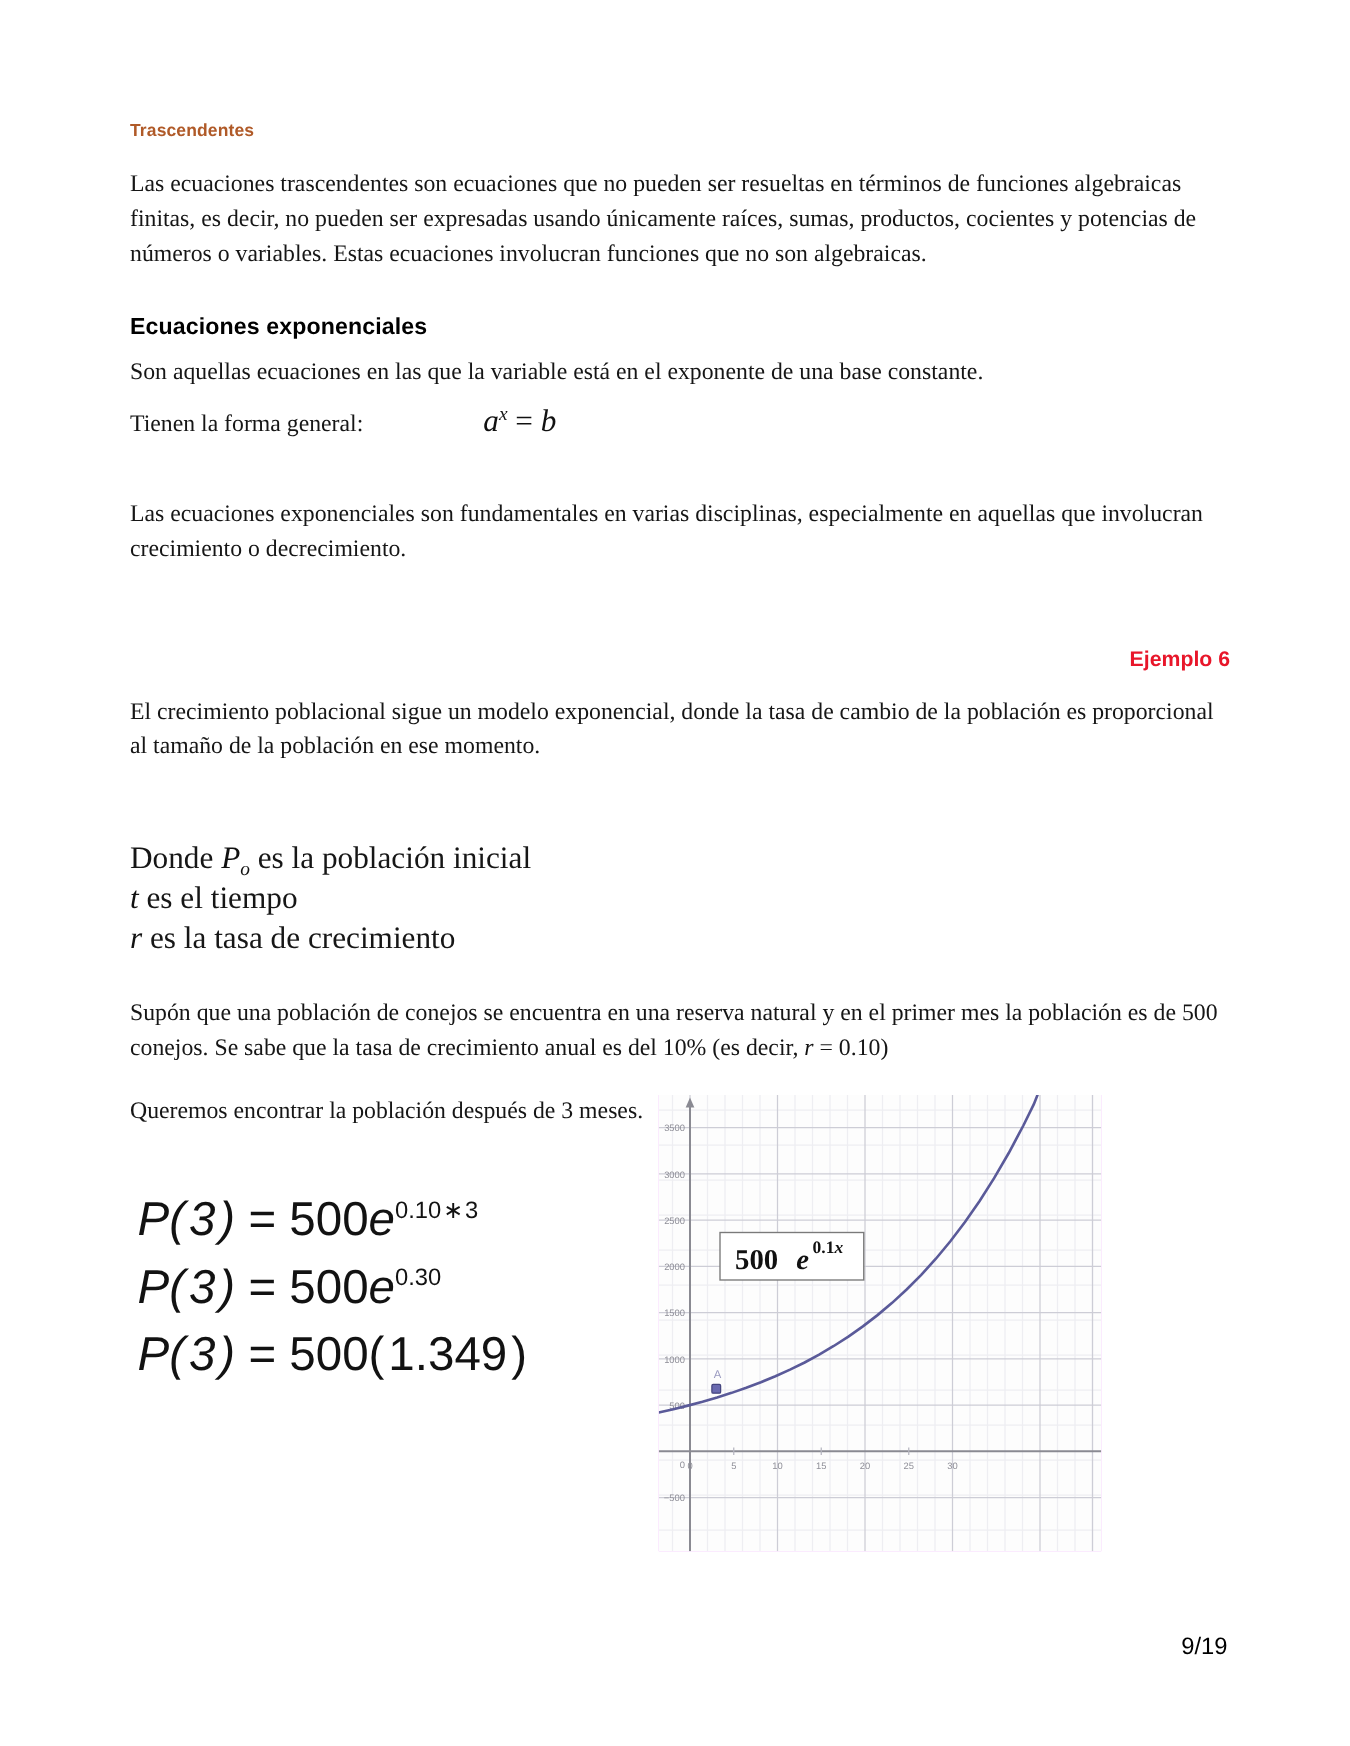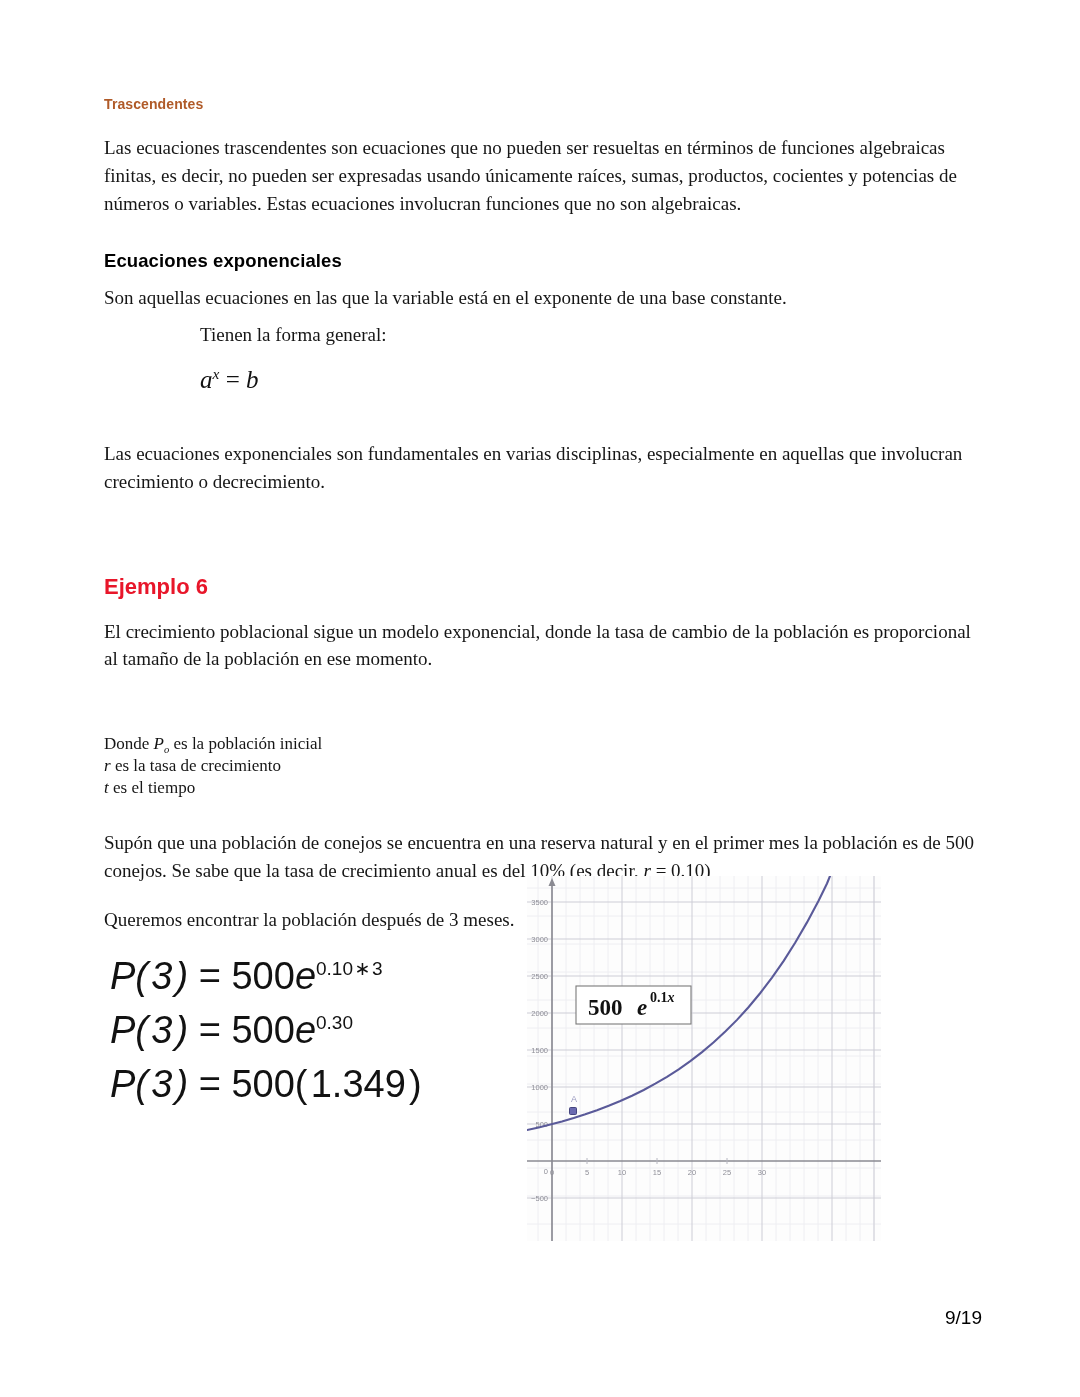--- a/index.html
+++ b/index.html
@@ -42,53 +42,52 @@
     font-family: "Liberation Sans", sans-serif;
     font-size: 18.5px;
     font-weight: bold;
     color: #000000;
     margin: 0 0 12px 0;
     letter-spacing: 0.1px;
   }
 
   h2.example-title {
     font-family: "Liberation Sans", sans-serif;
-    font-size: 22px;
+    font-size: 17px;
     font-weight: bold;
     color: #e8162a;
-    margin: 16px 0 18px 0;
+    margin: 2px 0 18px 0;
+    text-align: right;
   }
 
   p.body-text {
     font-family: "Liberation Serif", serif;
     font-size: 19px;
     line-height: 1.47;
     margin: 0;
     color: #161616;
     text-align: left;
   }
 
   .para-gap-lg { height: 32px; }
   .para-gap-md { height: 22px; }
   .para-gap-sm { height: 12px; }
   .para-gap-xl { height: 46px; }
 
   .inline-row {
     display: flex;
     align-items: baseline;
-    flex-direction: column;
   }
   .inline-row .lead {
     font-family: "Liberation Serif", serif;
     font-size: 19px;
     color: #161616;
   }
   .inline-row .eq-inline {
     margin-left: 96px;
-    margin-top: 20px;
   }
 
   
   .math {
     font-family: "Liberation Serif", serif;
     font-style: italic;
     color: #111;
   }
   .math .up { font-style: normal; }
   .math sup {
@@ -108,21 +107,21 @@
 
   .eq-center {
     text-align: center;
     font-size: 26px;
     margin: 0;
     padding-left: 10px;
   }
 
   .defs {
     font-family: "Liberation Serif", serif;
-    font-size: 17px;
+    font-size: 25px;
     line-height: 1.28;
     color: #161616;
   }
 
   
   .solution {
     position: absolute;
     left: 110px;
     top: 950px;
     width: 400px;
@@ -196,22 +195,22 @@
 
     <p class="body-text">El crecimiento poblacional sigue un modelo exponencial, donde la tasa de cambio de la población es proporcional al tamaño de la población en ese momento.</p>
 
     <div class="para-gap-md"></div>
 
 
     <div style="height:38px"></div>
 
     <div class="defs">
       <div>Donde <span class="math">P<sub>o</sub></span> es la población inicial</div>
+      <div><span class="math">t</span> es el tiempo</div>
       <div><span class="math">r</span> es la tasa de crecimiento</div>
-      <div><span class="math">t</span> es el tiempo</div>
     </div>
 
     <div style="height:30px"></div>
 
     <p class="body-text">Supón que una población de conejos se encuentra en una reserva natural y en el primer mes la población es de 500 conejos. Se sabe que la tasa de crecimiento anual es del 10% (es decir, <span class="math">r</span> = 0.10)</p>
 
     <div class="para-gap-md"></div>
 
     <p class="body-text">Queremos encontrar la población después de 3 meses.</p>
 

